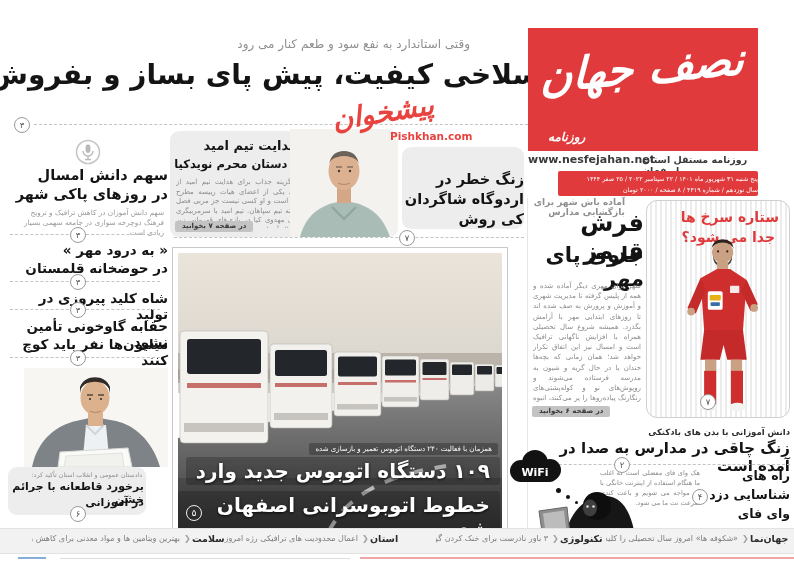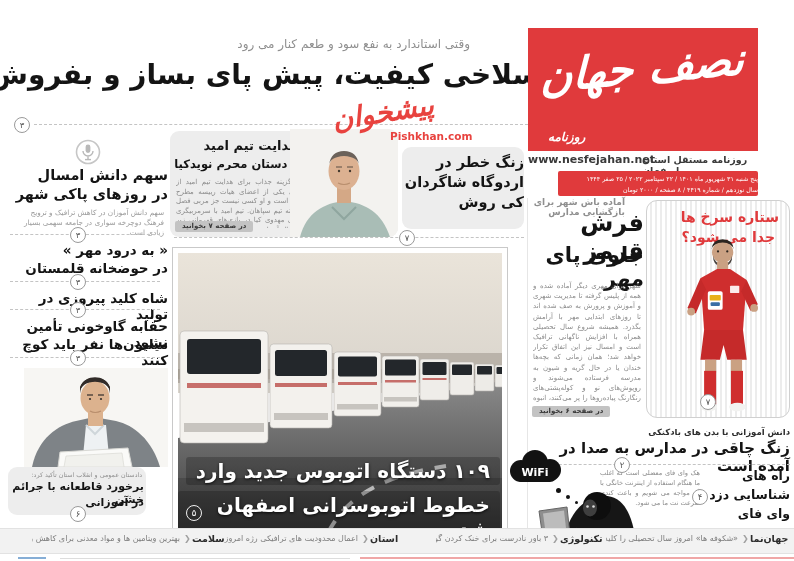--- a/index.html
+++ b/index.html
@@ -121,21 +121,21 @@
         <line x1="57" y1="38" x2="63" y2="38" stroke="#5a4f45" stroke-width="1.2"></line>
         <circle cx="49" cy="42" r="1.2" fill="#43392f"></circle>
           <circle cx="60" cy="42" r="1.2" fill="#43392f"></circle>
         <path d="M48,54 q6,3 12,0" fill="none" stroke="#b98f6e" stroke-width="1.2"></path>
       </svg>
     </div>
     <div class="chip" style="left:5px;bottom:5px;">در صفحه ۷ بخوانید</div>
   </div>
 
   <div class="graybox center" style="left:402px;top:147px;width:122px;height:82px;">
-    <div class="hl" style="font-size:14.5px;margin-top:7px;">زنگ خطر در</div>
+    <div class="hl" style="font-size:14.5px;margin-top:24px;">زنگ خطر در</div>
     <div class="hl" style="font-size:14.5px;margin-top:4px;">اردوگاه شاگردان</div>
     <div class="hl" style="font-size:14.5px;margin-top:4px;">کی روش</div>
   </div>
   <div class="dash" style="left:174px;top:237px;width:350px;"></div>
   <div class="pnum" style="left:399px;top:230px;">۷</div>
 
   <div class="abs" style="left:172px;top:247px;width:336px;height:292px;background:#fff;border:1px solid #c9c9c9;box-sizing:border-box;padding:5px;">
     <div class="abs" style="left:5px;top:5px;width:324px;height:280px;overflow:hidden;">
       <svg width="324" height="280" viewBox="0 0 324 280">
         <defs>
@@ -182,20 +182,21 @@
         </g>
         <g fill="#c7c4bf">
           <rect x="6" y="170" width="80" height="9"></rect>
           <rect x="96" y="160" width="54" height="7"></rect>
           <rect x="159" y="151" width="41" height="5.5"></rect>
           <rect x="206" y="144" width="33" height="4.5"></rect>
         </g>
         <path d="M150,280 C170,240 210,222 268,213" fill="none" stroke="#e8e8e8" stroke-width="4" stroke-dasharray="14 12" opacity="0.9"></path>
         <rect y="225" width="324" height="55" fill="#000" opacity="0.15"></rect>
       </svg>
+      <div class="abs" style="right:4px;top:190px;background:rgba(55,55,55,0.55);color:#fff;font-size:7px;padding:2px 6px;border-radius:2px;">همزمان با فعالیت ۲۴۰ دستگاه اتوبوس تعمیر و بازسازی شده</div>
       <div class="abs" style="right:2px;top:204px;color:#fff;font-size:20px;font-weight:900;padding:2px 10px;
                   background:rgba(0,0,0,0.22);border-radius:3px;text-shadow:0 1px 3px rgba(0,0,0,0.85);">۱۰۹ دستگاه اتوبوس جدید وارد</div>
       <div class="abs" style="right:2px;top:238px;color:#fff;font-size:20px;font-weight:900;padding:2px 10px;
                   background:rgba(0,0,0,0.22);border-radius:3px;text-shadow:0 1px 3px rgba(0,0,0,0.85);">خطوط اتوبوسرانی اصفهان شد</div>
       <div class="pnum light" style="left:8px;top:252px;border:1px solid #f0f0f0;">۵</div>
     </div>
   </div>
 
   <div class="abs" style="left:527px;top:198px;width:1px;height:345px;background:#e6e6e6;"></div>
   <div class="abs center" style="left:513px;top:197px;width:112px;font-size:9px;font-weight:bold;color:#8f8f8f;">آماده باش شهر برای بازگشایی مدارس</div>

